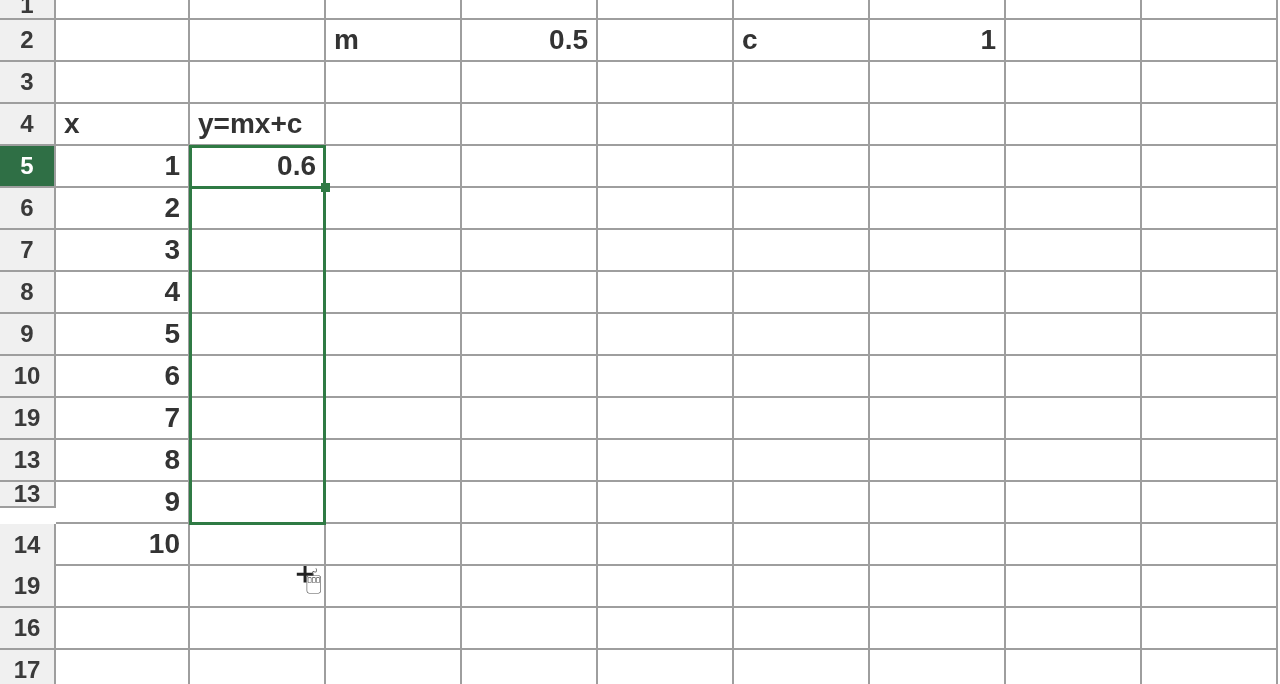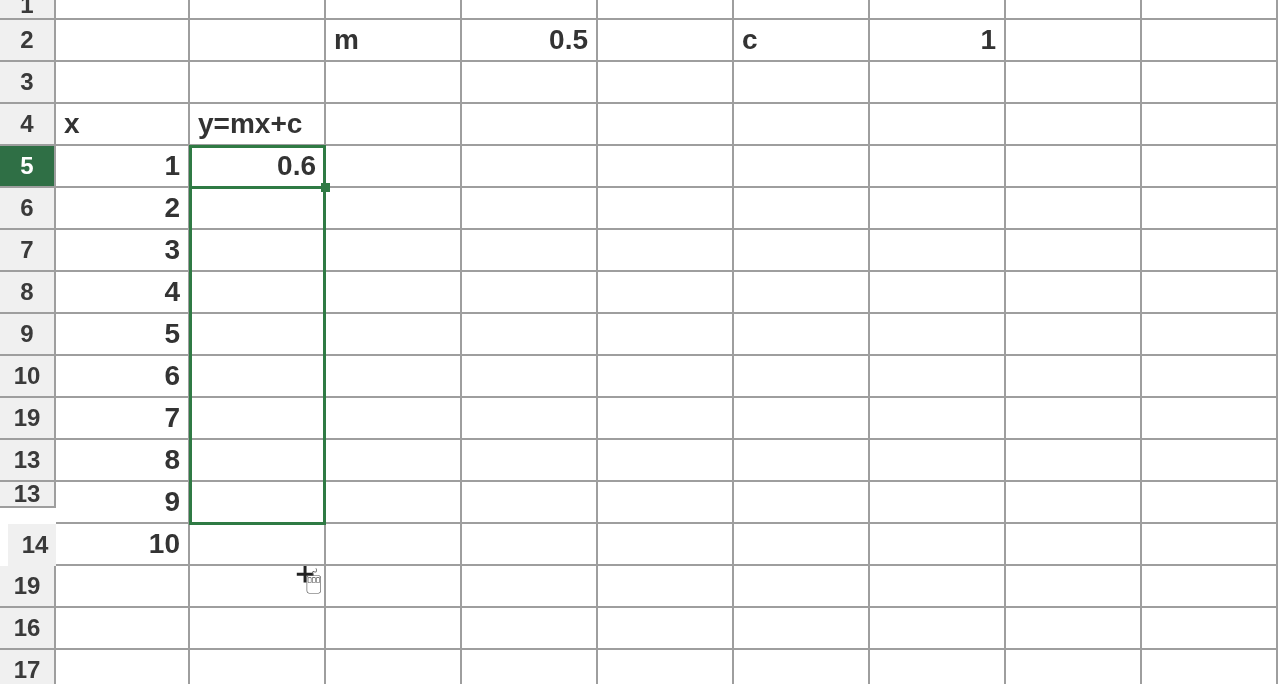--- a/index.html
+++ b/index.html
@@ -105,21 +105,21 @@
     <div class="rowhdr" style="top: 104px; height: 42px;">4</div>
     <div class="rowhdr selected" style="top: 146px; height: 42px;">5</div>
     <div class="rowhdr" style="top: 188px; height: 42px;">6</div>
     <div class="rowhdr" style="top: 230px; height: 42px;">7</div>
     <div class="rowhdr" style="top: 272px; height: 42px;">8</div>
     <div class="rowhdr" style="top: 314px; height: 42px;">9</div>
     <div class="rowhdr" style="top: 356px; height: 42px;">10</div>
     <div class="rowhdr" style="top: 398px; height: 42px;">19</div>
     <div class="rowhdr" style="top: 440px; height: 42px;">13</div>
     <div class="rowhdr" style="top: 482px; height: 26px;">13</div>
-    <div class="rowhdr" style="top: 524px; height: 44px; margin-left: 8px;">14</div>
+    <div class="rowhdr" style="top: 524px; height: 44px;">14</div>
     <div class="rowhdr" style="top: 566px; height: 42px;">19</div>
     <div class="rowhdr" style="top: 608px; height: 42px;">16</div>
     <div class="rowhdr" style="top: 650px; height: 42px;">17</div>
     <div class="cell text" style="left: 56px; top: -8px; width: 134px; height: 28px;"></div>
     <div class="cell text" style="left: 190px; top: -8px; width: 136px; height: 28px;"></div>
     <div class="cell text" style="left: 326px; top: -8px; width: 136px; height: 28px;"></div>
     <div class="cell text" style="left: 462px; top: -8px; width: 136px; height: 28px;"></div>
     <div class="cell text" style="left: 598px; top: -8px; width: 136px; height: 28px;"></div>
     <div class="cell text" style="left: 734px; top: -8px; width: 136px; height: 28px;"></div>
     <div class="cell text" style="left: 870px; top: -8px; width: 136px; height: 28px;"></div>

